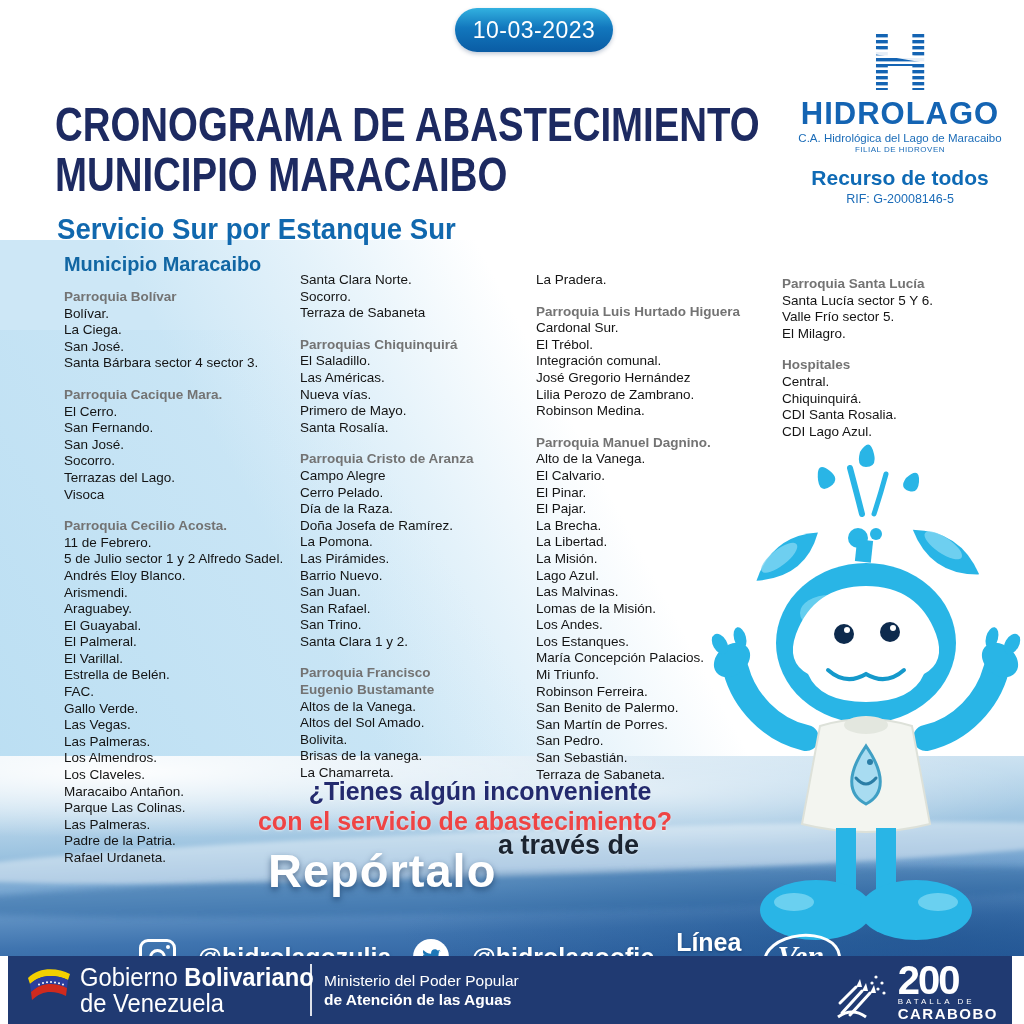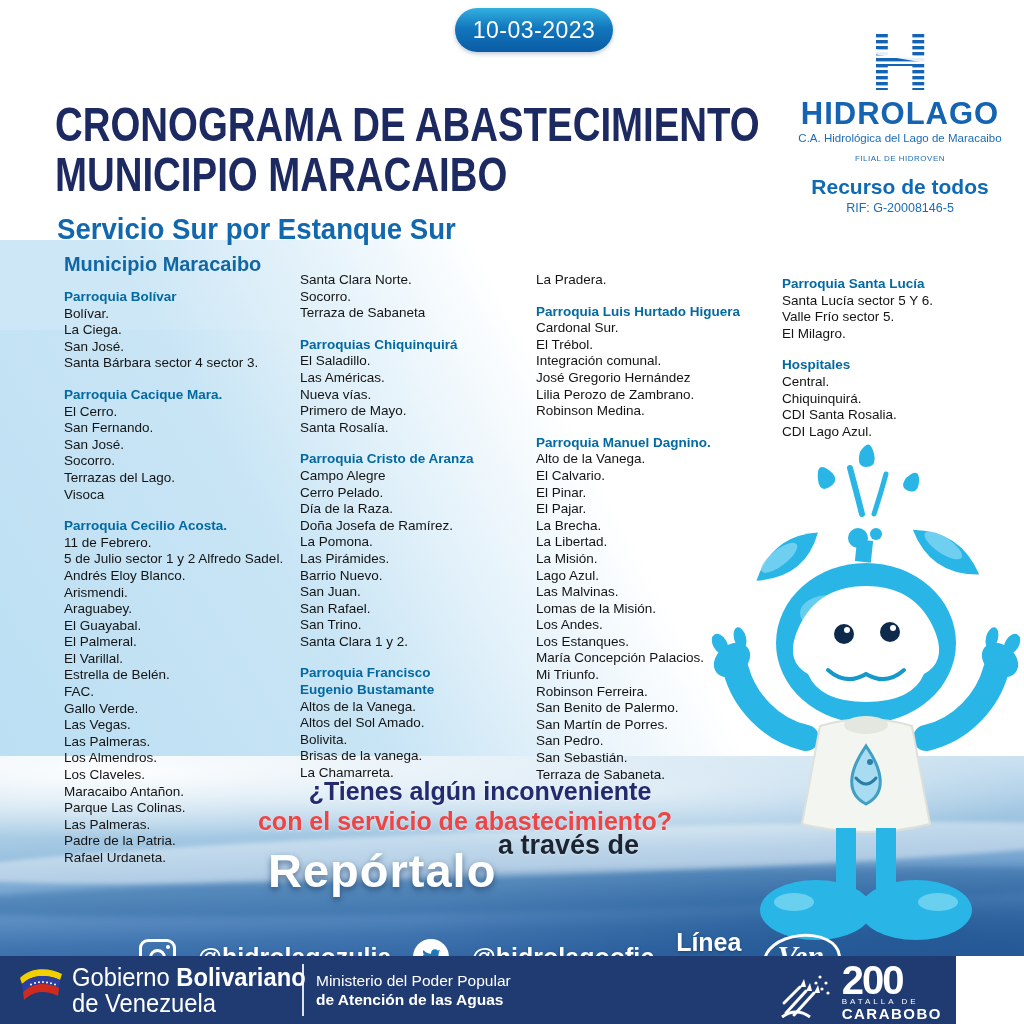--- a/index.html
+++ b/index.html
@@ -18,40 +18,40 @@
   .date-pill{position:absolute;left:455px;top:8px;width:158px;height:44px;border-radius:24px;
     background:linear-gradient(180deg,#32b1e0 0%,#1277bd 45%,#0a5ca4 100%);
     color:#fff;font-weight:normal;font-size:23px;display:flex;align-items:center;justify-content:center;
     letter-spacing:.5px;box-shadow:0 2px 4px rgba(0,40,90,.25);}
 
   
   .logo{position:absolute;left:782px;top:22px;width:236px;text-align:center;color:#1464b3;}
   .logo .h-icon{display:block;margin:0 auto;}
   .logo .name{font-size:31px;font-weight:bold;letter-spacing:1px;line-height:1;margin-top:2px;}
   .logo .sub{font-size:11.5px;margin-top:3px;color:#1b6cb8;}
-  .logo .filial{font-size:8px;letter-spacing:.5px;margin-top:10px;color:#1b6cb8;}
+  .logo .filial{font-size:8px;letter-spacing:.5px;margin-top:1px;color:#1b6cb8;}
   .logo .slogan{font-size:21px;font-weight:bold;margin-top:12px;color:#0e6ab5;}
   .logo .rif{font-size:12.5px;margin-top:2px;color:#1b6cb8;}
 
   
   .title{position:absolute;left:55px;top:100px;color:#1d2a61;font-weight:bold;font-size:48px;
     line-height:1.05;transform:scaleX(0.80);transform-origin:left top;white-space:nowrap;letter-spacing:0;}
   .subtitle{position:absolute;left:57px;top:212px;color:#1168ae;font-weight:bold;font-size:30px;
     transform:scaleX(0.92);transform-origin:left top;white-space:nowrap;}
   .section-head{position:absolute;left:64px;top:252px;color:#1166a3;font-weight:bold;font-size:21px;
     transform:scaleX(.95);transform-origin:left top;}
 
   
   .list-col{position:absolute;font-size:13.5px;line-height:16.6px;color:#141414;}
   .col1{left:64px;top:289px;width:240px;}
   .col2{left:300px;top:272px;width:222px;}
   .col3{left:536px;top:272px;width:244px;}
   .col4{left:782px;top:276px;width:238px;}
   .group{margin-bottom:15px;}
-  .ghead{color:#0369a1;font-weight:bold;white-space:pre-line;}
+  .ghead{color:#737373;font-weight:bold;white-space:pre-line;}
 
   
   .water{position:absolute;left:0;top:756px;width:1024px;height:200px;
     background:
       radial-gradient(90% 55% at 12% 8%,rgba(255,255,255,.95),rgba(255,255,255,0) 60%),
       radial-gradient(60% 45% at 62% 18%,rgba(255,255,255,.55),rgba(255,255,255,0) 65%),
       radial-gradient(70% 60% at 88% 90%,rgba(18,70,130,.45),rgba(18,70,130,0) 70%),
       linear-gradient(178deg,#e3eff7 0%,#c2dcee 22%,#9cc3e0 42%,#6f9fcd 62%,#3f74af 82%,#2c5f9e 100%);}
   .wave{position:absolute;left:-60px;top:830px;width:1200px;height:46px;border-radius:50%;
     background:rgba(255,255,255,.4);transform:rotate(-2deg);filter:blur(2px);}
@@ -76,21 +76,21 @@
   .ig::before{content:"";position:absolute;left:7px;top:7px;width:11px;height:11px;border:3px solid #fff;border-radius:50%;}
   .ig::after{content:"";position:absolute;right:3px;top:3px;width:4px;height:4px;background:#fff;border-radius:50%;}
   .tw{width:36px;height:36px;background:#fff;border-radius:50%;display:flex;align-items:center;justify-content:center;flex:0 0 auto;}
   .venapp{position:relative;width:78px;height:50px;flex:0 0 auto;}
   .venapp .oval{position:absolute;left:0;top:2px;width:72px;height:44px;border:3px solid #fff;border-radius:50%;transform:rotate(-6deg);}
   .venapp .ven{position:absolute;left:14px;top:7px;font-family:"Liberation Serif",serif;font-style:italic;
     font-weight:bold;font-size:30px;color:#fff;}
   .venapp .app{position:absolute;right:2px;bottom:-4px;font-size:9px;font-weight:bold;color:#fff;}
 
   
-  .footer{position:absolute;left:0;top:956px;width:956px;height:68px;background:#203a72;}
+  .footer{position:absolute;left:8px;top:956px;width:956px;height:68px;background:#203a72;padding-left:48px;}
   .flag{position:absolute;left:16px;top:8px;}
   .gov{position:absolute;left:72px;top:9px;color:#fff;font-size:25px;line-height:1.02;transform:scaleX(.95);transform-origin:left top;}
   .gov b{font-weight:bold;}
   .fdivider{position:absolute;left:302px;top:8px;width:2px;height:52px;background:rgba(255,255,255,.85);}
   .ministry{position:absolute;left:316px;top:15px;color:#fff;font-size:15.5px;line-height:1.25;}
   .ministry .l2{font-weight:bold;}
   .badge200{position:absolute;right:14px;top:6px;display:flex;align-items:center;gap:6px;color:#fff;}
   .badge200 .num{font-size:40px;font-weight:bold;line-height:.9;letter-spacing:-2px;}
   .badge200 .t1{font-size:8px;letter-spacing:3px;}
   .badge200 .t2{font-size:15px;font-weight:bold;letter-spacing:1.5px;}

